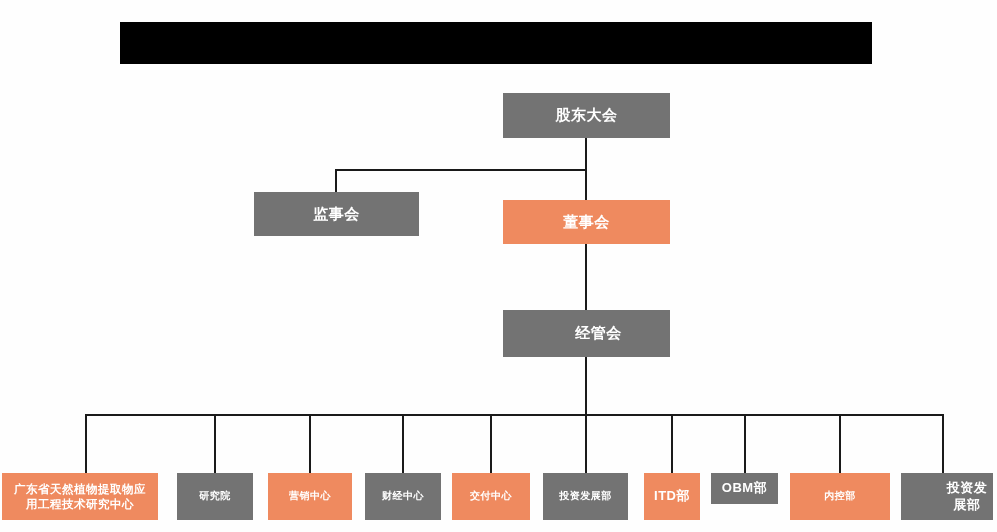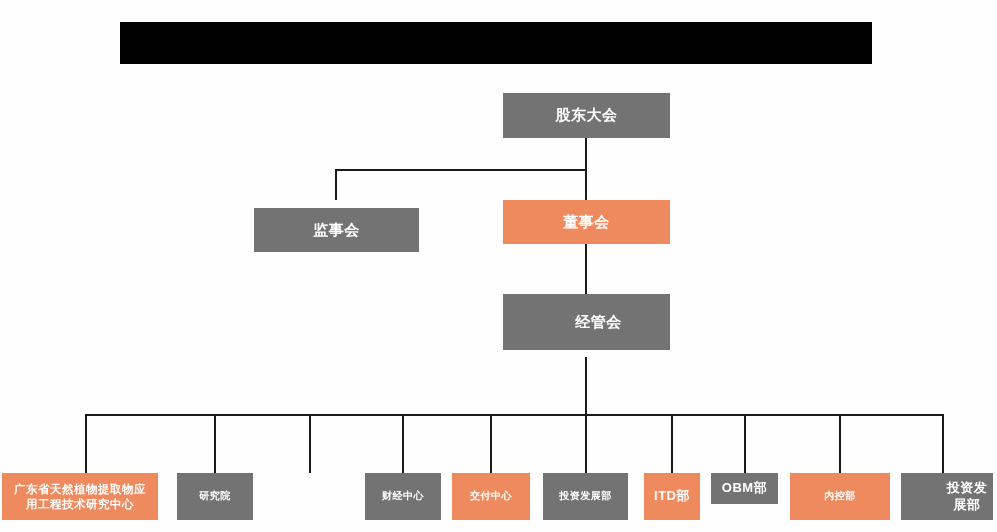--- a/index.html
+++ b/index.html
@@ -98,37 +98,40 @@
       <line x1="745" y1="414" x2="745" y2="473"></line>
       <line x1="840" y1="414" x2="840" y2="473"></line>
       <line x1="943" y1="414" x2="943" y2="473"></line>
     </g>
   </svg>
 
   <div class="node dark node-lg" style="left:503px; top:93px; width:167px; height:45px;">
     <span class="label">股东大会</span>
   </div>
 
-  <div class="node dark node-lg" style="left:254px; top:208px; width:165px; height:44px;">
+  <div class="node dark node-lg" style="left:254px; top:192px; width:165px; height:44px;">
     <span class="label">监事会</span>
   </div>
   <div class="node light node-lg" style="left:503px; top:200px; width:167px; height:44px;">
     <span class="label">董事会</span>
   </div>
 
-  <div class="node dark node-lg" style="left:503px; top:294px; width:167px; height:56px;padding-left:24px;">
+  <div class="node dark node-lg" style="left:503px; top:310px; width:167px; height:47px;padding-left:24px;">
     <span class="label">经管会</span>
   </div>
 
   <div class="node light node-xs" style="left:2px; top:473px; width:156px; height:47px;">
     <span class="label">广东省天然植物提取物应
 用工程技术研究中心</span>
   </div>
   <div class="node dark node-md" style="left:177px; top:473px; width:76px; height:47px;">
     <span class="label">研究院</span>
+  </div>
+  <div class="node light node-md" style="left:268px; top:473px; width:84px; height:47px;">
+    <span class="label">营销中心</span>
   </div>
   <div class="node dark node-md" style="left:365px; top:473px; width:76px; height:47px;">
     <span class="label">财经中心</span>
   </div>
   <div class="node light node-md" style="left:452px; top:473px; width:78px; height:47px;">
     <span class="label">交付中心</span>
   </div>
   <div class="node dark node-md" style="left:543px; top:473px; width:85px; height:47px;">
     <span class="label">投资发展部</span>
   </div>

